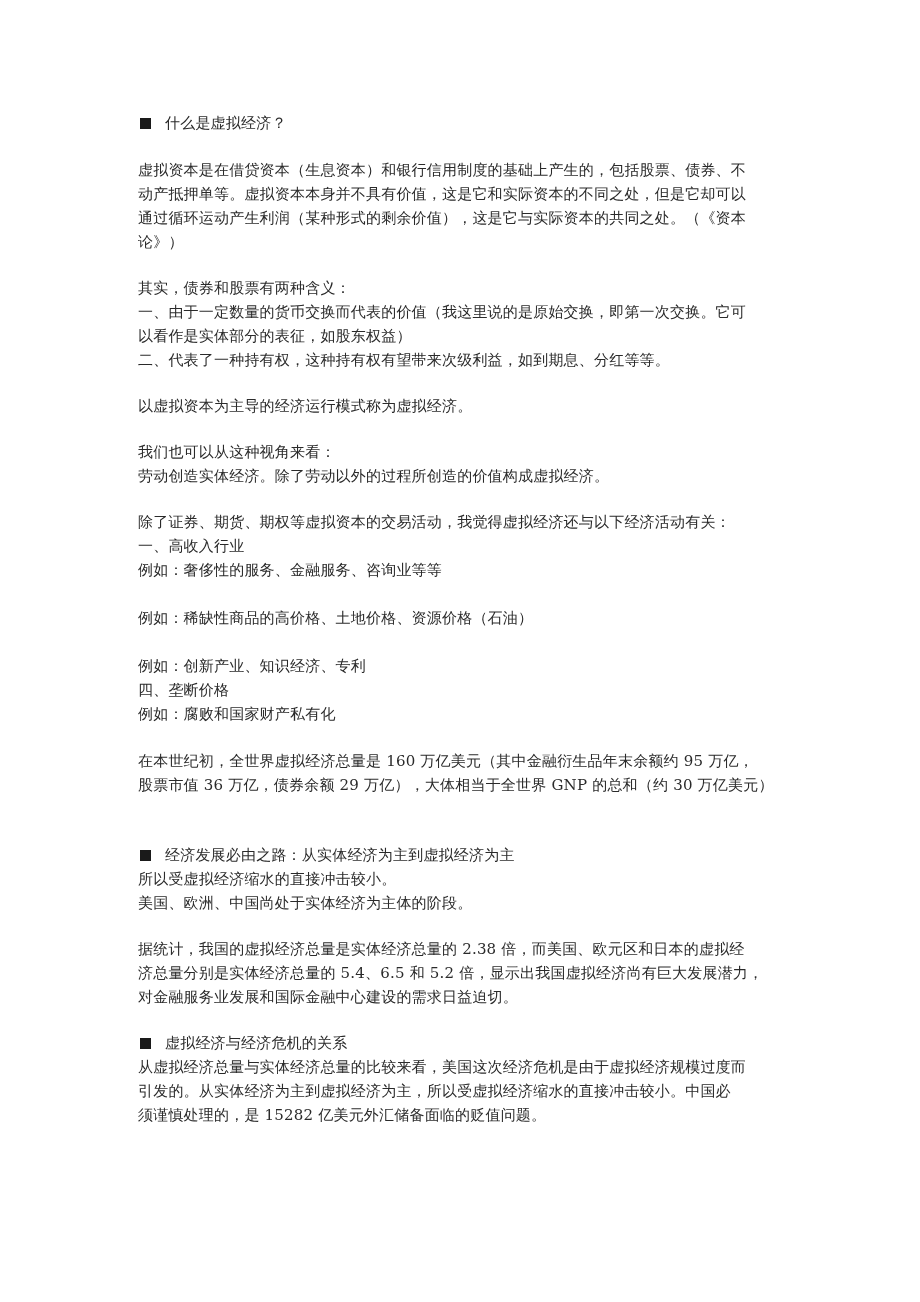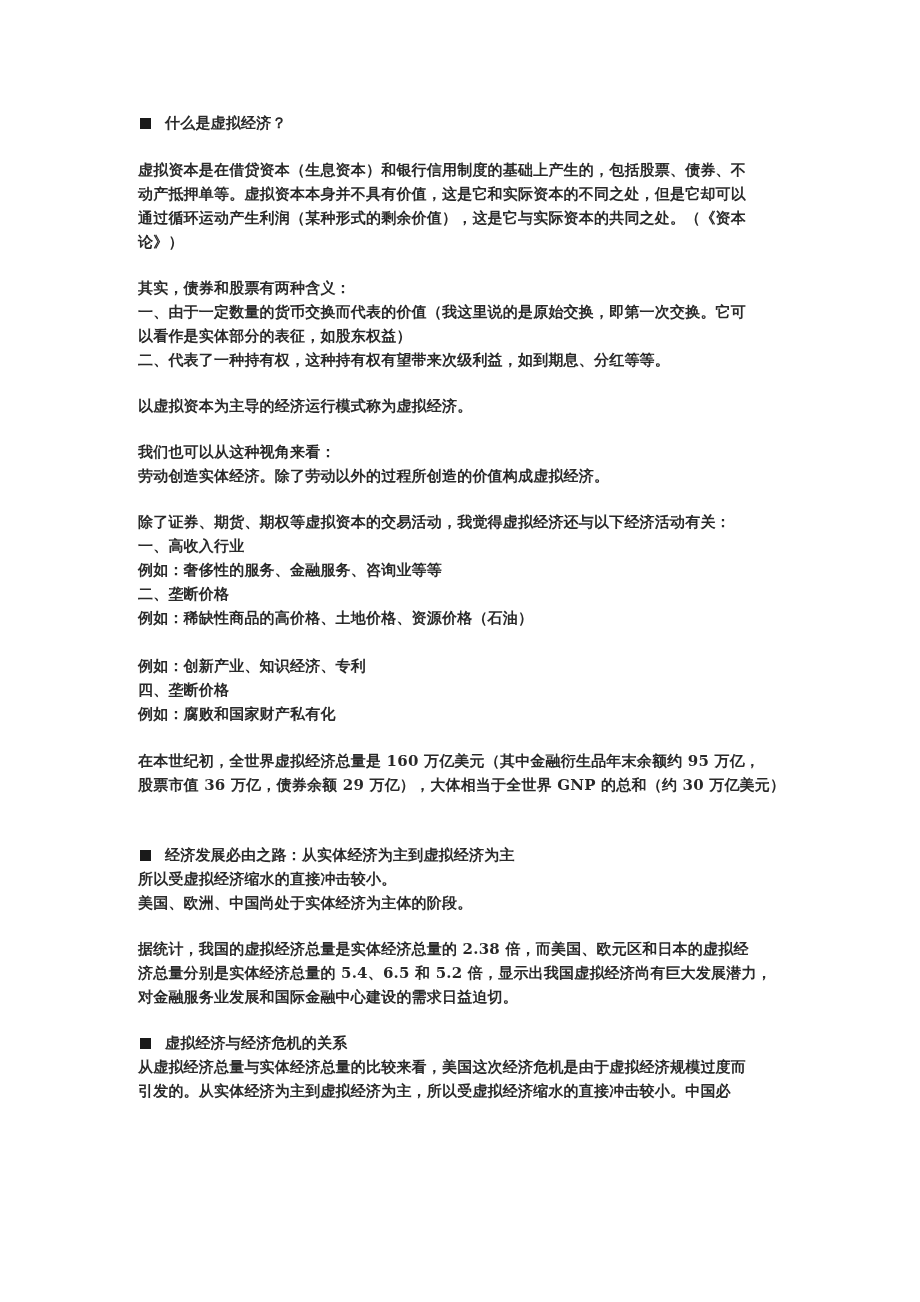--- a/index.html
+++ b/index.html
@@ -1,17 +1,17 @@
 <!DOCTYPE html>
 <html><head>
 <meta charset="utf-8">
 <style>
   html, body { margin: 0; padding: 0; background: #ffffff; }
   body { width: 920px; height: 1302px; position: relative; overflow: hidden; }
-  .page { position: absolute; left: 0; top: 0; width: 920px; height: 1136px; background: #ffffff; font-weight: bold; }
+  .page { position: absolute; left: 0; top: 0; width: 920px; height: 1136px; background: #ffffff; }
   .line {
     position: absolute;
     left: 138px;
     width: 660px;
     height: 24px;
     line-height: 24px;
     font-family: "DejaVu Serif", "Liberation Serif", serif;
     font-size: 15px;
     color: #2a2a2a;
     white-space: nowrap;
@@ -47,21 +47,20 @@
   <div class="line" style="top:348px">二、代表了一种持有权，这种持有权有望带来次级利益，如到期息、分红等等。</div>
 
   <div class="line" style="top:394px">以虚拟资本为主导的经济运行模式称为虚拟经济。</div>
 
   <div class="line" style="top:440px">我们也可以从这种视角来看：</div>
   <div class="line" style="top:464px">劳动创造实体经济。除了劳动以外的过程所创造的价值构成虚拟经济。</div>
 
   <div class="line" style="top:510px">除了证券、期货、期权等虚拟资本的交易活动，我觉得虚拟经济还与以下经济活动有关：</div>
   <div class="line" style="top:534px">一、高收入行业</div>
   <div class="line" style="top:558px">例如：奢侈性的服务、金融服务、咨询业等等</div>
-  <div class="line" style="top:582px">二、垄断价格</div>
   <div class="line" style="top:606px">例如：稀缺性商品的高价格、土地价格、资源价格（石油）</div>
   <div class="line" style="top:654px">例如：创新产业、知识经济、专利</div>
   <div class="line" style="top:678px">四、垄断价格</div>
   <div class="line" style="top:702px">例如：腐败和国家财产私有化</div>
 
   <div class="line" style="top:749px">在本世纪初，全世界虚拟经济总量是 160 万亿美元（其中金融衍生品年末余额约 95 万亿，</div>
   <div class="line" style="top:773px">股票市值 36 万亿，债券余额 29 万亿），大体相当于全世界 GNP 的总和（约 30 万亿美元）</div>
 
   <div class="line heading" style="top:843px">
     <span class="bullet"></span>
@@ -73,14 +72,15 @@
   <div class="line" style="top:937px">据统计，我国的虚拟经济总量是实体经济总量的 2.38 倍，而美国、欧元区和日本的虚拟经</div>
   <div class="line" style="top:961px">济总量分别是实体经济总量的 5.4、6.5 和 5.2 倍，显示出我国虚拟经济尚有巨大发展潜力，</div>
   <div class="line" style="top:985px">对金融服务业发展和国际金融中心建设的需求日益迫切。</div>
 
   <div class="line heading" style="top:1031px">
     <span class="bullet"></span>
     <span>虚拟经济与经济危机的关系</span>
   </div>
   <div class="line" style="top:1055px">从虚拟经济总量与实体经济总量的比较来看，美国这次经济危机是由于虚拟经济规模过度而</div>
   <div class="line" style="top:1079px">引发的。从实体经济为主到虚拟经济为主，所以受虚拟经济缩水的直接冲击较小。中国必</div>
+  <div class="line" style="top:1103px">须谨慎处理的，是 15282 亿美元外汇储备面临的贬值问题。</div>
 
 </div>
 
 </body></html>

